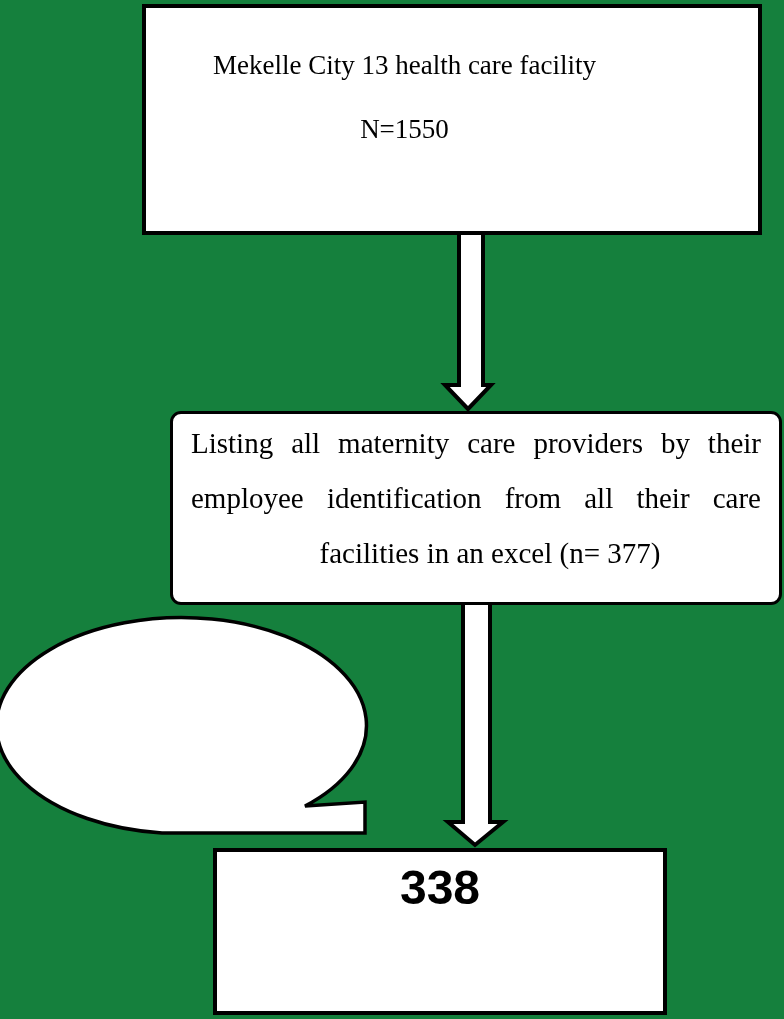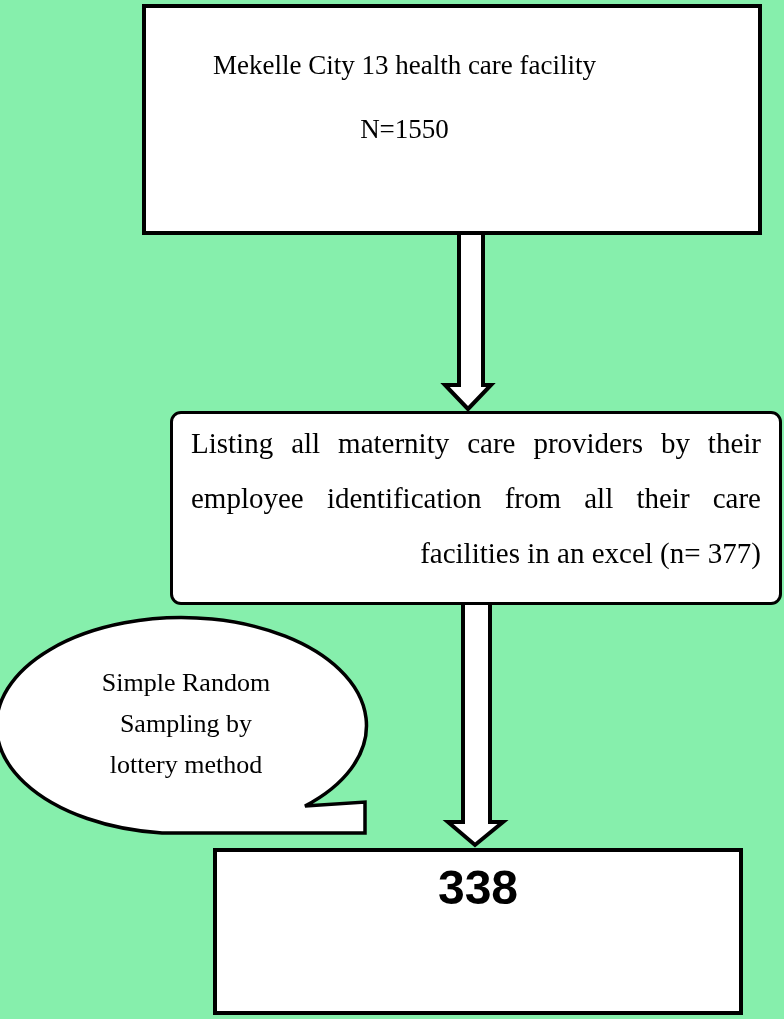--- a/index.html
+++ b/index.html
@@ -1,20 +1,20 @@
 <!DOCTYPE html>
 <html><head>
 <meta charset="utf-8">
 <style>
   html, body { margin: 0; padding: 0; background: #ffffff; }
   .canvas {
     position: relative;
     width: 784px;
     height: 1019px;
-    background: #86efac;
+    background: #15803d;
     color: #000000;
     font-family: "Liberation Serif", serif;
     overflow: hidden;
   }
   .overlay {
     position: absolute;
     left: 0; top: 0;
     width: 784px; height: 1019px;
   }
   .rect {
@@ -38,27 +38,27 @@
     font-size: 29px;
     padding: 2px 18px 0 18px;
     border-radius: 11px;
   }
   .box-middle .jline {
     text-align: justify;
     text-align-last: justify;
     line-height: 55px;
   }
   .box-middle .lline {
-    text-align: right;
+    text-align: center;
     line-height: 55px;
     margin-left: 28px;
   }
   .box-bottom {
     left: 213px; top: 848px;
-    width: 530px; height: 167px;
+    width: 454px; height: 167px;
     text-align: center;
     font-family: "Liberation Sans", sans-serif;
     font-weight: bold;
     font-size: 48px;
     padding-top: 8px;
     line-height: 56px;
   }
   .bubble-text {
     position: absolute;
     left: 36px; top: 662px;
@@ -83,23 +83,18 @@
     <div class="bline">Mekelle City 13 health care facility</div>
     <div class="bline">N=1550</div>
   </div>
 
   <div class="rect box-middle">
     <div class="jline">Listing all maternity care providers by their</div>
     <div class="jline">employee identification from all their care</div>
     <div class="lline">facilities in an excel (n= 377)</div>
   </div>
 
-  <div class="bubble-text">
-    <div>Simple Random</div>
-    <div>Sampling by</div>
-    <div>lottery method</div>
-  </div>
 
   <div class="rect box-bottom">
     <div>338</div>
   </div>
 
 </div>
 
 </body></html>

